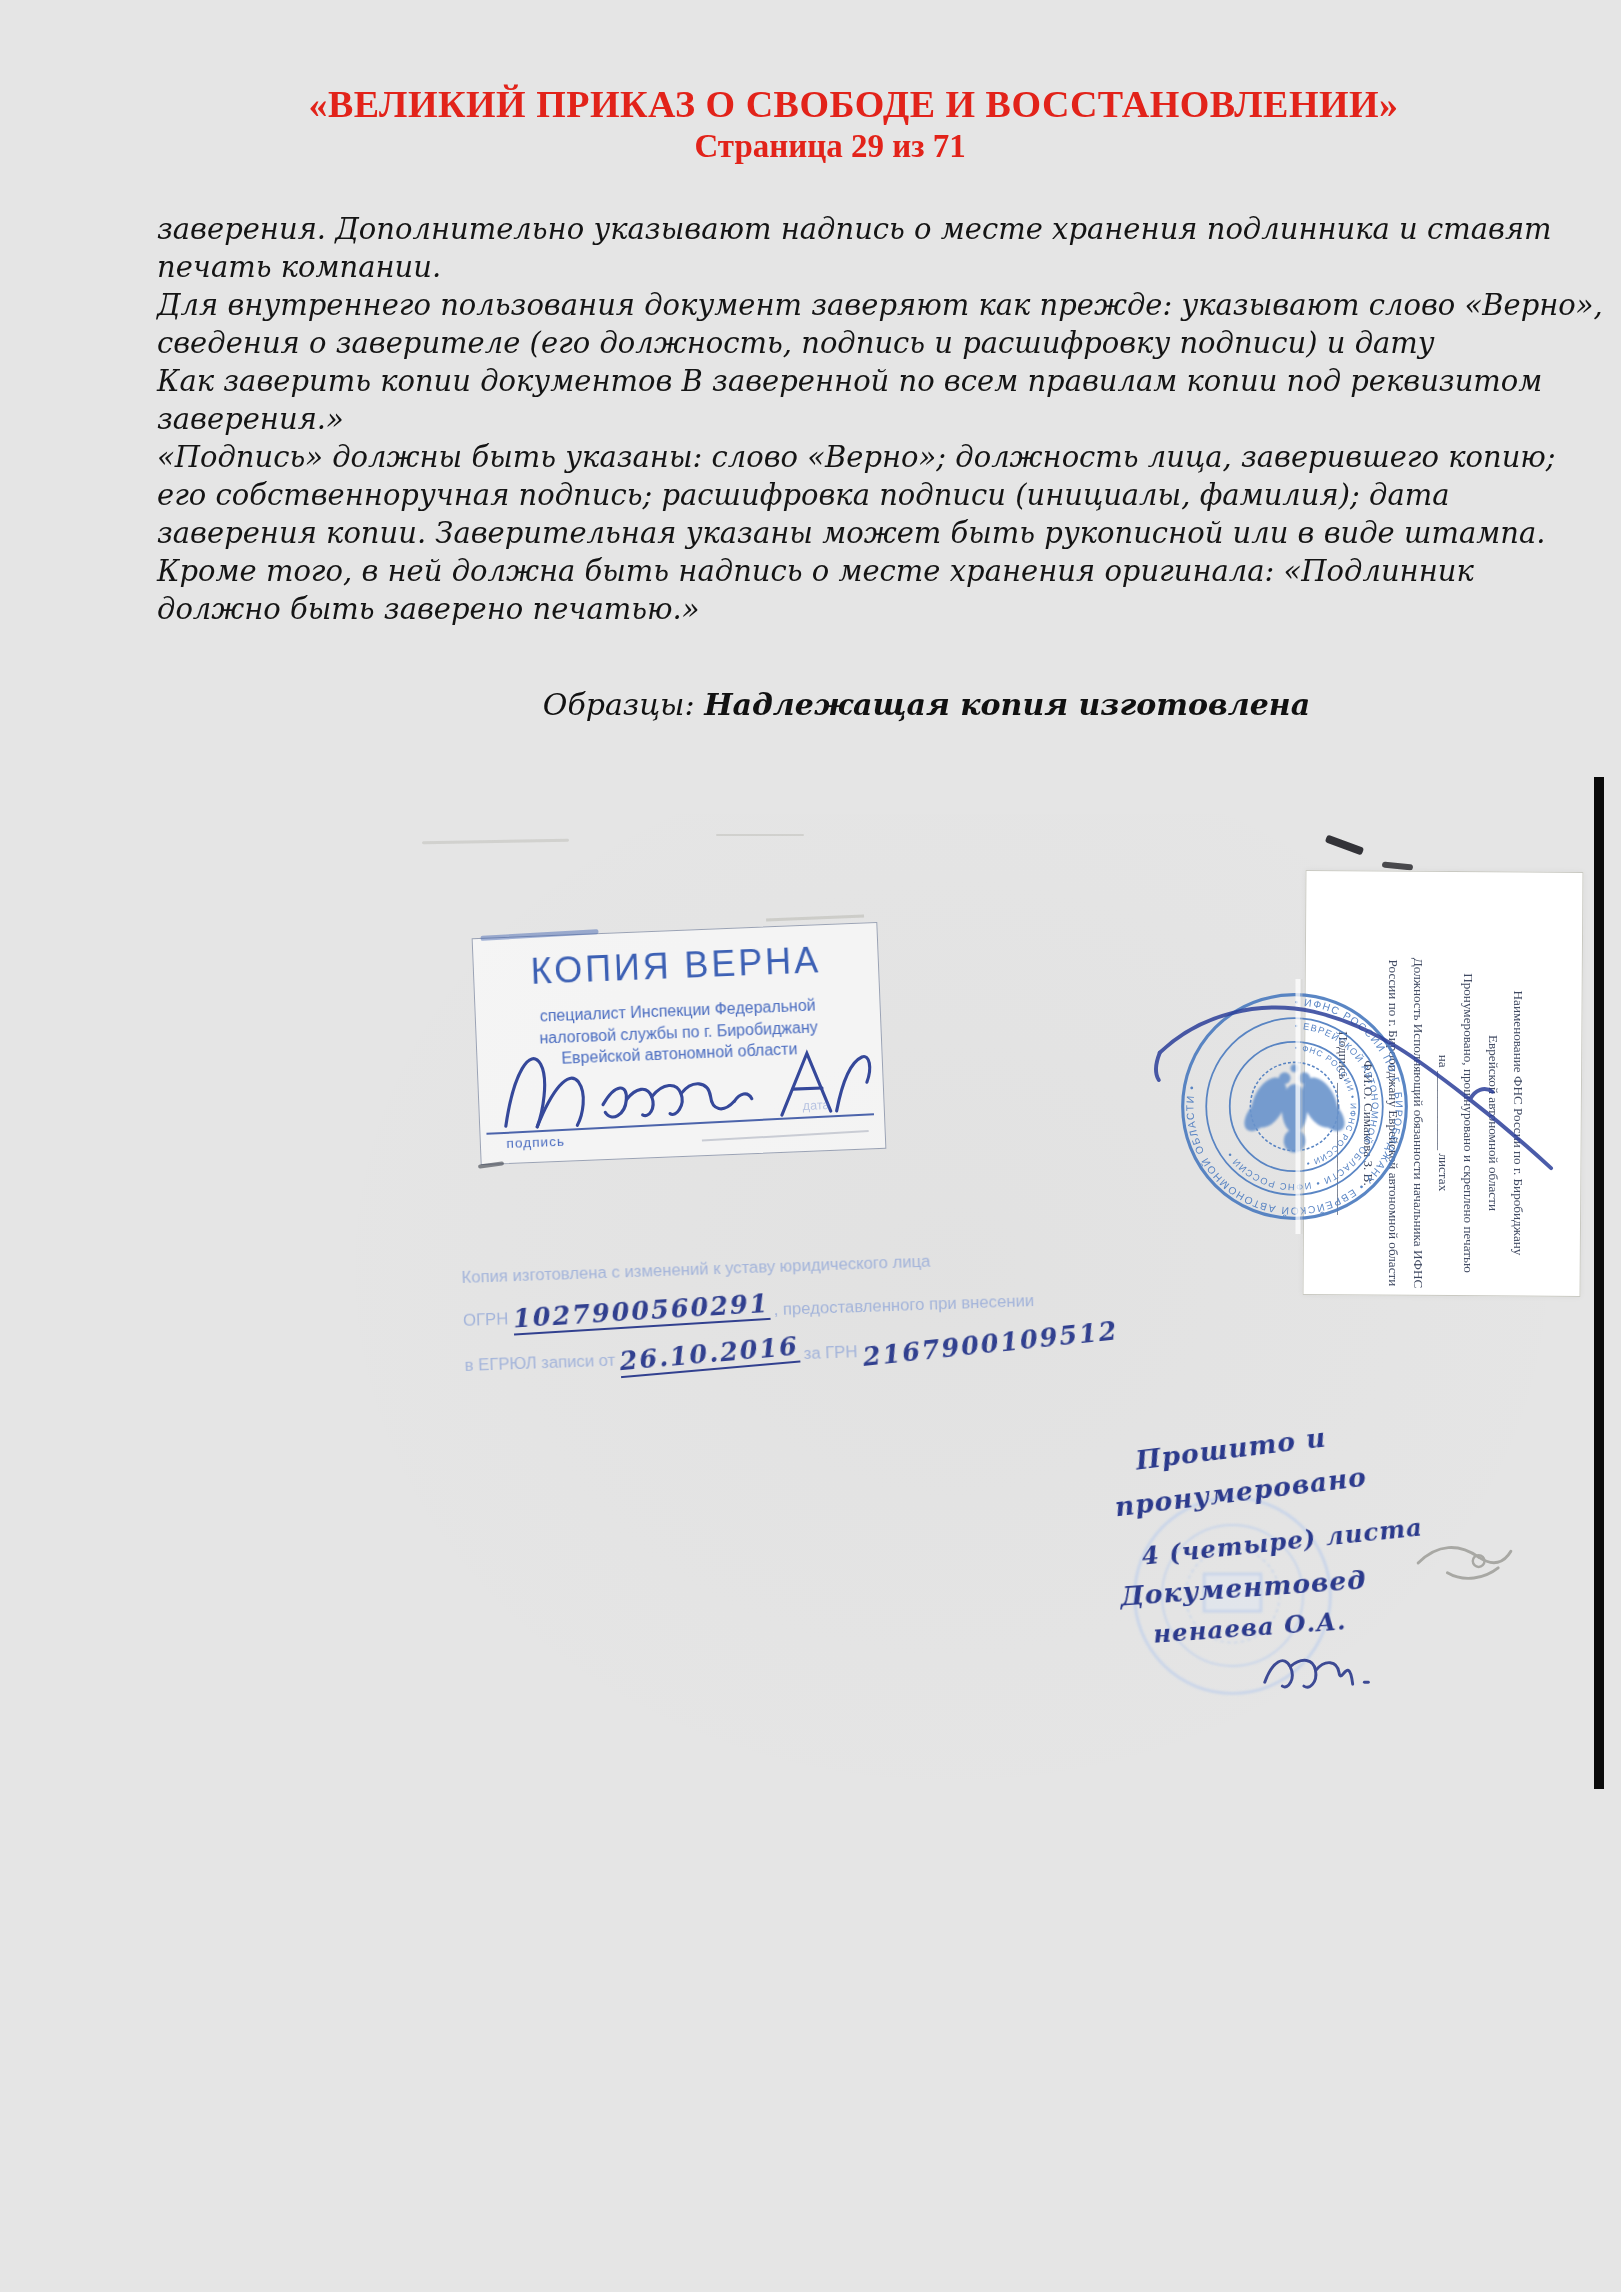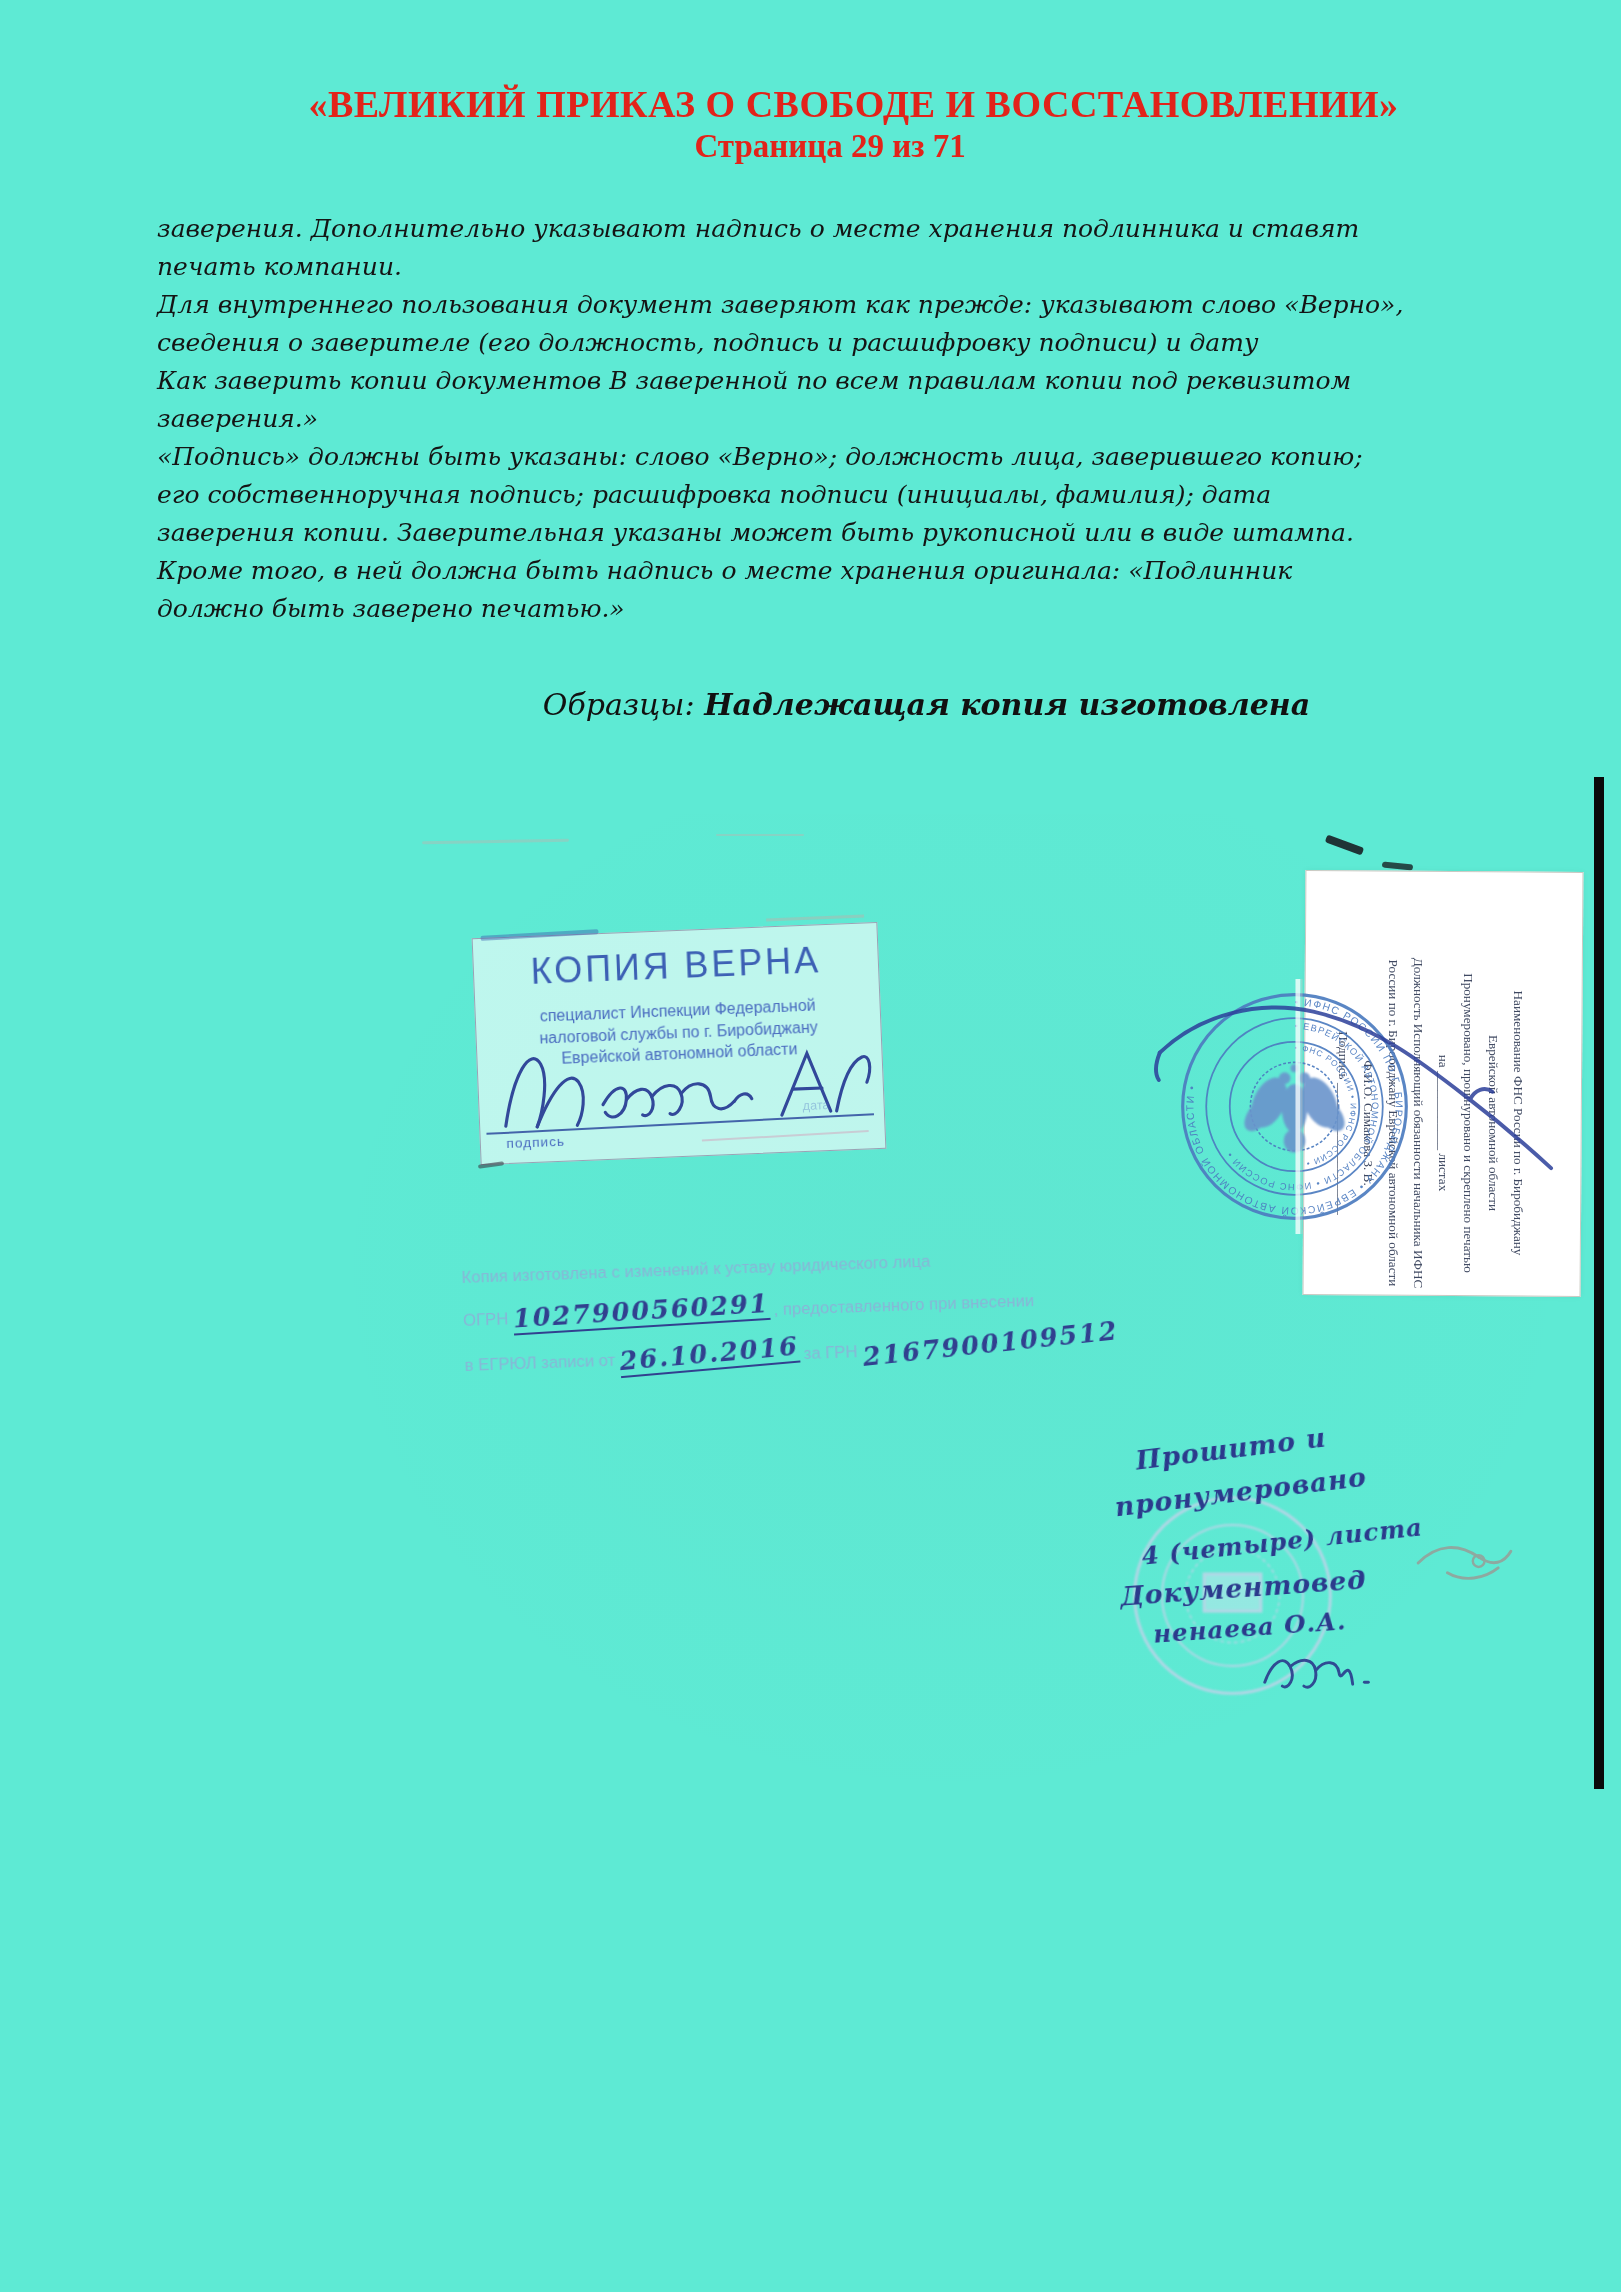--- a/index.html
+++ b/index.html
@@ -1,25 +1,25 @@
 <!DOCTYPE html>
 <html lang="ru"><head>
 <meta charset="utf-8">
 <style>
   html,body{margin:0;padding:0;background:#fff;}
-  .page{position:relative;width:1621px;height:2293px;background:#5eead4;overflow:hidden;
+  .page{position:relative;width:1621px;height:2293px;background:#e5e5e5;overflow:hidden;
         font-family:"Liberation Serif",serif;color:#111;}
   
   .doc-title{position:absolute;top:82px;left:0;width:100%;text-align:center;
              transform:translateX(43px);color:#e2231a;font-weight:bold;font-size:38px;
              font-family:"Liberation Serif",serif;letter-spacing:0.5px;white-space:nowrap;}
   .doc-subtitle{position:absolute;top:128px;left:0;width:100%;text-align:center;
              transform:translateX(19.6px);color:#e2231a;font-weight:bold;font-size:33px;}
   
-  .bodytext{position:absolute;left:157px;top:210px;font-style:italic;font-size:25px;
+  .bodytext{position:absolute;left:157px;top:210px;font-style:italic;font-size:29px;
             line-height:38px;font-family:"DejaVu Serif",serif;color:#141414;}
   .bodytext div{white-space:nowrap;}
   .samples-line{position:absolute;top:687px;left:0;width:100%;text-align:center;
             transform:translateX(116px);font-style:italic;font-size:30px;
             font-family:"DejaVu Serif",serif;}
   .samples-line b{font-weight:bold;}
   
   .scan{position:absolute;left:304px;top:814px;width:1294px;height:1010px;
         background:radial-gradient(ellipse at 50% 45%, rgba(120,120,115,0.03), rgba(0,0,0,0) 70%);}
   .smudge{position:absolute;background:#b9b9b2;opacity:.45;border-radius:2px;}

